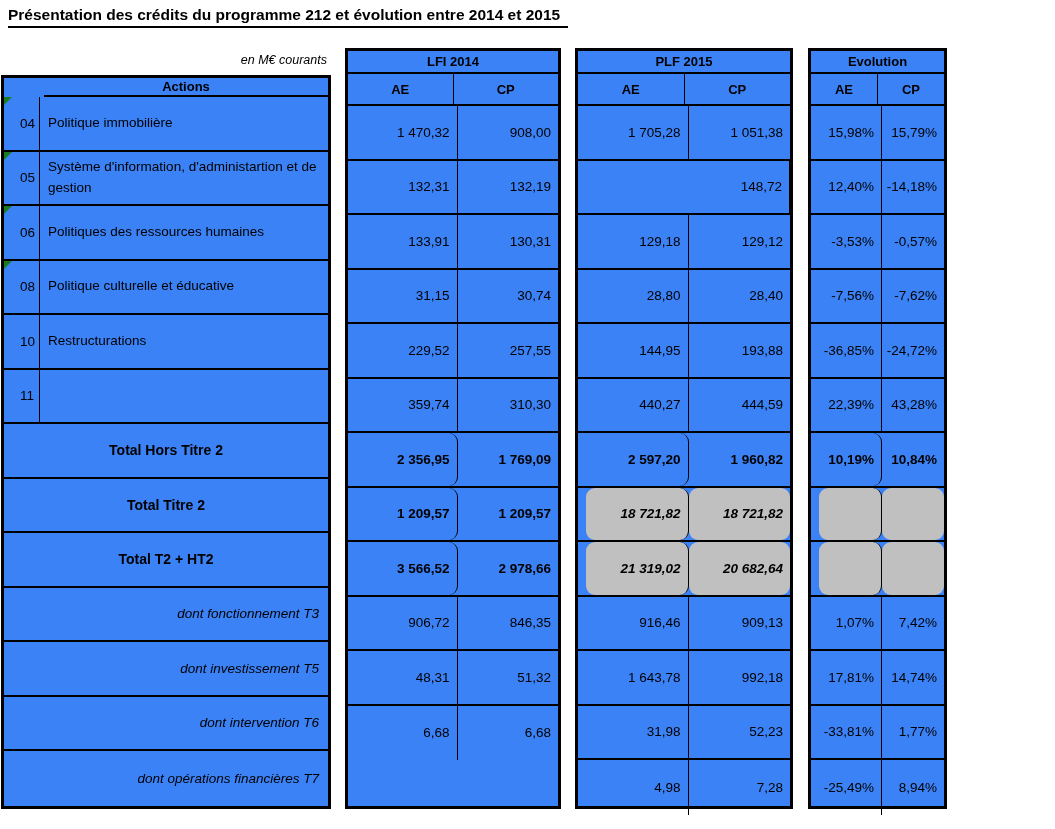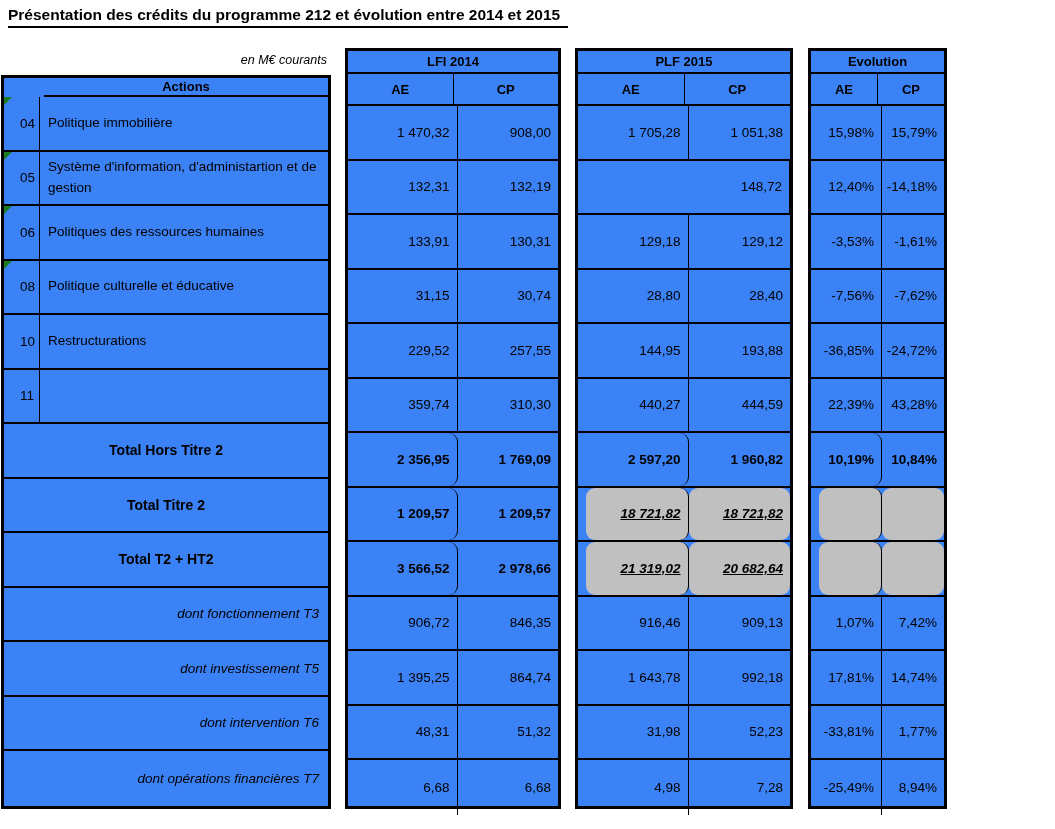--- a/index.html
+++ b/index.html
@@ -69,21 +69,21 @@
     font-style:italic;font-size:13.5px;padding-right:9px;
   }
 
   
   .cell{
     flex:1;box-sizing:border-box;display:flex;align-items:center;
     justify-content:flex-end;padding-right:7px;font-size:13.5px;white-space:nowrap;
   }
   .cell:first-child{border-right:1px solid #000;margin-left:8px;}
   .cell.bold{font-weight:bold;border-radius:9px;}
-  .cell.italic{font-style:italic;text-decoration:underline;}
+  .cell.italic{font-style:italic;}
   .cell.shaded{background:#C0C0C0;}
 </style>
 </head>
 <body>
 
 <div class="page-title">Présentation des crédits du programme 212 et évolution entre 2014 et 2015</div>
 <div class="unit-note">en M€ courants</div>
 
 <div class="block actions-block">
   <div class="actions-header">Actions</div>
@@ -176,24 +176,20 @@
       </div>
       <div class="row value-row">
         <div class="cell bold">3 566,52</div>
         <div class="cell bold">2 978,66</div>
       </div>
       <div class="row value-row">
         <div class="cell">906,72</div>
         <div class="cell">846,35</div>
       </div>
       <div class="row value-row">
-        <div class="cell">1 395,25</div>
-        <div class="cell">864,74</div>
-      </div>
-      <div class="row value-row">
         <div class="cell">48,31</div>
         <div class="cell">51,32</div>
       </div>
       <div class="row value-row">
         <div class="cell">6,68</div>
         <div class="cell">6,68</div>
       </div>
     </div>
 </div>
 
@@ -268,21 +264,21 @@
       <div class="row value-row">
         <div class="cell">15,98%</div>
         <div class="cell">15,79%</div>
       </div>
       <div class="row value-row">
         <div class="cell">12,40%</div>
         <div class="cell">-14,18%</div>
       </div>
       <div class="row value-row">
         <div class="cell">-3,53%</div>
-        <div class="cell">-1,61%</div>
+        <div class="cell">-0,57%</div>
       </div>
       <div class="row value-row">
         <div class="cell">-7,56%</div>
         <div class="cell">-7,62%</div>
       </div>
       <div class="row value-row">
         <div class="cell">-36,85%</div>
         <div class="cell">-24,72%</div>
       </div>
       <div class="row value-row">

